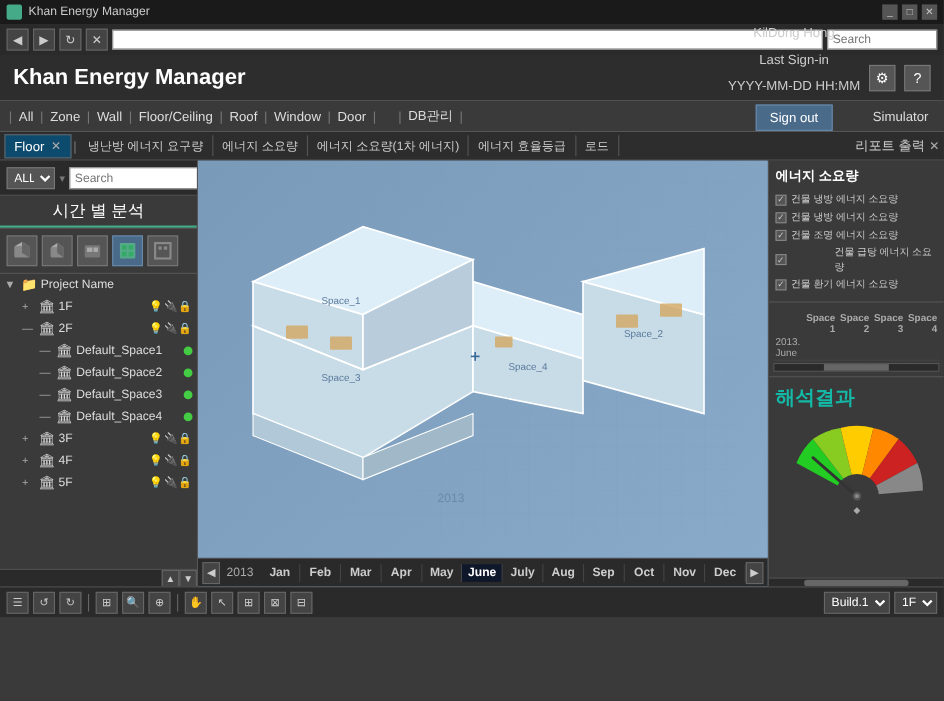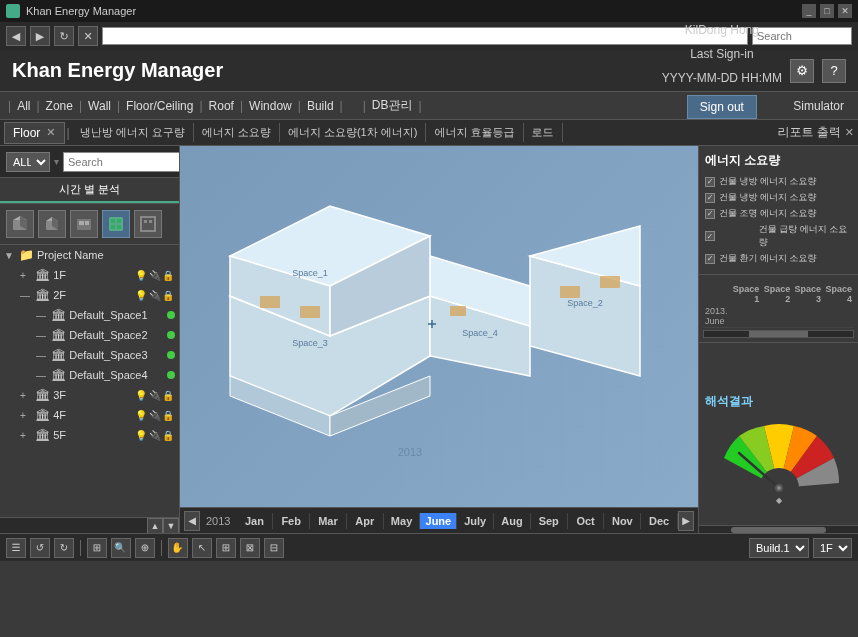--- a/index.html
+++ b/index.html
@@ -106,21 +106,21 @@
       background: #2d2d2d;
       height: 26px;
       display: flex;
       align-items: center;
       padding: 0 4px;
       border-bottom: 1px solid #555;
       justify-content: space-between;
     }
     .tab-left { display: flex; align-items: center; gap: 0; }
     .tab-panel {
-      background: #404040;
+      background: #0c4a6e;
       border: 1px solid #666;
       height: 22px;
       display: flex;
       align-items: center;
       padding: 0 8px;
       gap: 6px;
       font-size: 12px;
       color: #fff;
     }
     .tab-close { cursor: pointer; color: #aaa; font-size: 11px; }
@@ -179,21 +179,21 @@
       color: #333;
     }
     .analysis-tabs {
       display: flex;
       border-bottom: 1px solid #555;
     }
     .analysis-tab {
       flex: 1;
       text-align: center;
       padding: 4px 0;
-      font-size: 11px;
+      font-size: 15px;
       color: #ccc;
       cursor: pointer;
       background: #3a3a3a;
       border-bottom: 2px solid transparent;
     }
     .analysis-tab.active { border-bottom-color: #4a8; color: #fff; }
     .view-icons {
       display: flex;
       padding: 6px 6px;
       gap: 4px;
@@ -267,21 +267,21 @@
     .timeline-months { display: flex; flex: 1; font-weight: bold; }
     .timeline-month {
       flex: 1;
       text-align: center;
       font-size: 11px;
       color: #ccc;
       cursor: pointer;
       padding: 2px 0;
       border-right: 1px solid #444;
     }
-    .timeline-month.active { background: #3b82f6; color: #fff; }
+    .timeline-month.active { background: #0f172a; color: #fff; }
 
     
     .right-panel {
       width: 160px;
       background: #3a3a3a;
       border-left: 1px solid #555;
       display: flex;
       flex-direction: column;
       overflow: hidden;
     }
@@ -315,25 +315,24 @@
       font-size: 8px;
     }
 
     .data-table { width: 100%; border-collapse: collapse; margin-top: 4px; }
     .data-table th { font-size: 9px; color: #aaa; text-align: right; padding: 1px 2px; }
     .data-table td { font-size: 10px; color: #ccc; padding: 1px 2px; border-bottom: 1px solid #444; }
     .data-table .col-label { color: #aaa; font-size: 9px; }
     .data-table .col-space { color: #aaa; font-size: 9px; }
 
     .panel-result-title {
-      font-size: 12px;
-      color: #7dd3fc;
+      font-size: 18px;
+      color: #14b8a6;
       padding: 6px 6px 4px;
       font-weight: bold;
-      margin-top: 44px;
     }
     .gauge-container {
       padding: 4px 6px 6px;
       display: flex;
       align-items: center;
       justify-content: center;
     }
 
     
     .status-bar {
@@ -418,21 +417,21 @@
     <span class="menu-item">Zone</span>
     <span class="menu-sep">|</span>
     <span class="menu-item">Wall</span>
     <span class="menu-sep">|</span>
     <span class="menu-item">Floor/Ceiling</span>
     <span class="menu-sep">|</span>
     <span class="menu-item">Roof</span>
     <span class="menu-sep">|</span>
     <span class="menu-item">Window</span>
     <span class="menu-sep">|</span>
-    <span class="menu-item">Build</span>
+    <span class="menu-item">Door</span>
     <span class="menu-sep">|</span>
     <span style="width:16px"></span>
     <span class="menu-sep">|</span>
     <span class="menu-item">DB관리</span>
     <span class="menu-sep">|</span>
   </div>
   <div class="menu-right">Simulator</div>
 </div>
 
 <div class="tab-bar">

